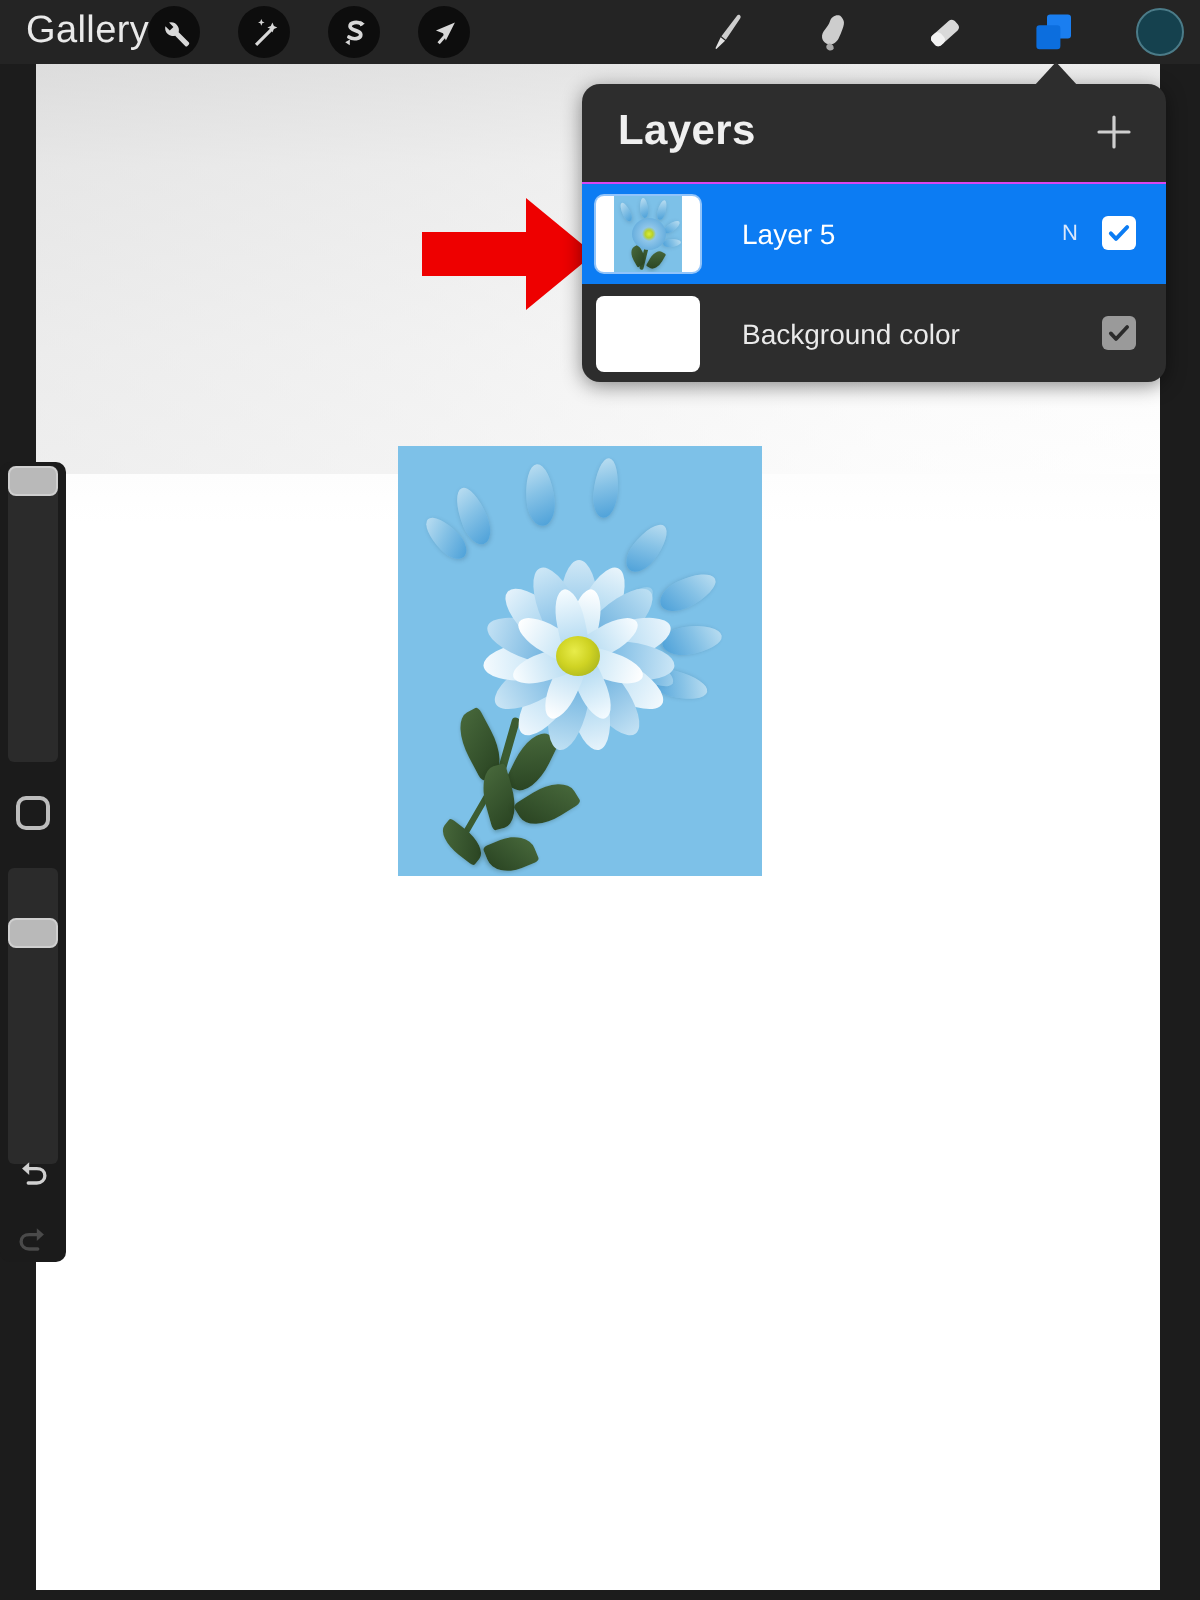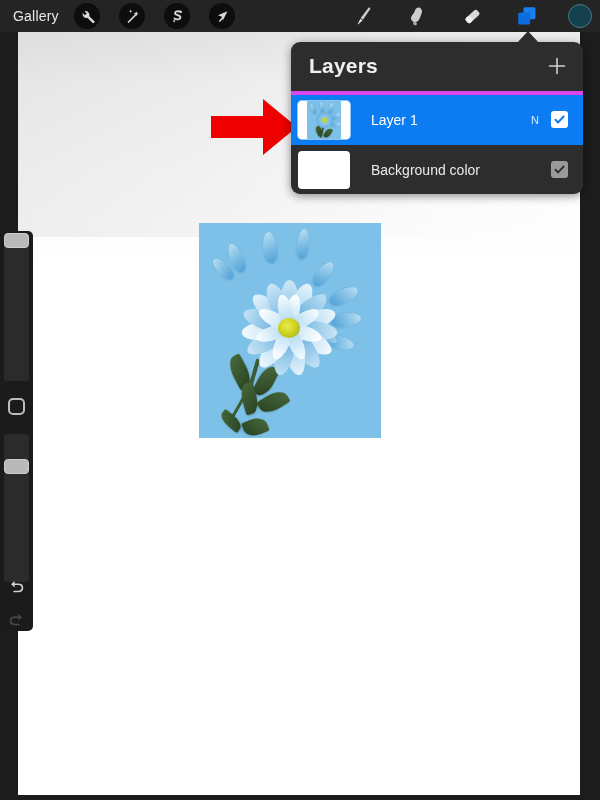--- a/index.html
+++ b/index.html
@@ -26,21 +26,21 @@
   #topbar {
     position: absolute;
     left: 0; top: 0;
     width: 600px; height: 32px;
     background: #242424;
     z-index: 40;
   }
   #gallery-btn {
     position: absolute;
     left: 13px; top: 6px;
-    font-size: 14px;
+    font-size: 19px;
     color: #e9e9e9;
     letter-spacing: .2px;
     line-height: 20px;
   }
   .tool-circle {
     position: absolute;
     top: 3px;
     width: 26px; height: 26px;
     border-radius: 50%;
     background: #0d0d0d;
@@ -216,21 +216,21 @@
     left: 517px; top: 31px;
     width: 0; height: 0;
     border-left: 11px solid transparent;
     border-right: 11px solid transparent;
     border-bottom: 12px solid #2d2d2d;
     z-index: 61;
   }
   #layers-header {
     position: relative;
     height: 49px;
-    border-bottom: 4px solid #d946ef;
+    border-bottom: 1px solid #d946ef;
   }
   #layers-title {
     position: absolute;
     left: 18px; top: 12px;
     font-size: 21px;
     font-weight: bold;
     color: #f0f0f0;
     letter-spacing: .2px;
   }
   #add-layer-btn {
@@ -468,21 +468,21 @@
           <div class="petal" style="left:13px; top:1px;  width:4px; height:10px; transform:rotate(-5deg);"></div>
           <div class="petal" style="left:22px; top:2px;  width:4px; height:10px; transform:rotate(15deg);"></div>
           <div class="petal" style="left:27px; top:11px; width:4px; height:9px;  transform:rotate(55deg);"></div>
           <div class="petal" style="left:27px; top:19px; width:4px; height:9px;  transform:rotate(85deg);"></div>
           <div class="stem" style="left:14px; top:25px; width:2px; height:12px; transform:rotate(14deg);"></div>
           <div class="leaf" style="left:9px;  top:25px; width:6px; height:10px; transform:rotate(-30deg);"></div>
           <div class="leaf" style="left:18px; top:27px; width:6px; height:10px; transform:rotate(30deg);"></div>
           <div style="position:absolute;left:9px;top:11px;width:17px;height:16px;border-radius:50%;background:radial-gradient(circle at 50% 50%, #d9ed3a 0%, #b9d12a 16%, #8fc6ea 30%, #4e9fd6 100%);"></div>
         </div>
       </div>
-      <div class="layer-name">Layer 1</div>
+      <div class="layer-name">Layer 5</div>
       <div class="blend-mode">N</div>
       <div class="vis-box on-selected">
         <svg width="13" height="13" viewBox="0 0 14 14">
           <path fill="none" stroke="#0c7cf3" stroke-width="2.1" stroke-linecap="round" stroke-linejoin="round" d="M2.6 7.2l2.8 3 6-6.4"></path>
         </svg>
       </div>
     </div>
 
     <div class="layer-row" style="border-bottom:none;border-radius:10px;">
       <div class="layer-thumb" style="background:#ffffff;"></div>

